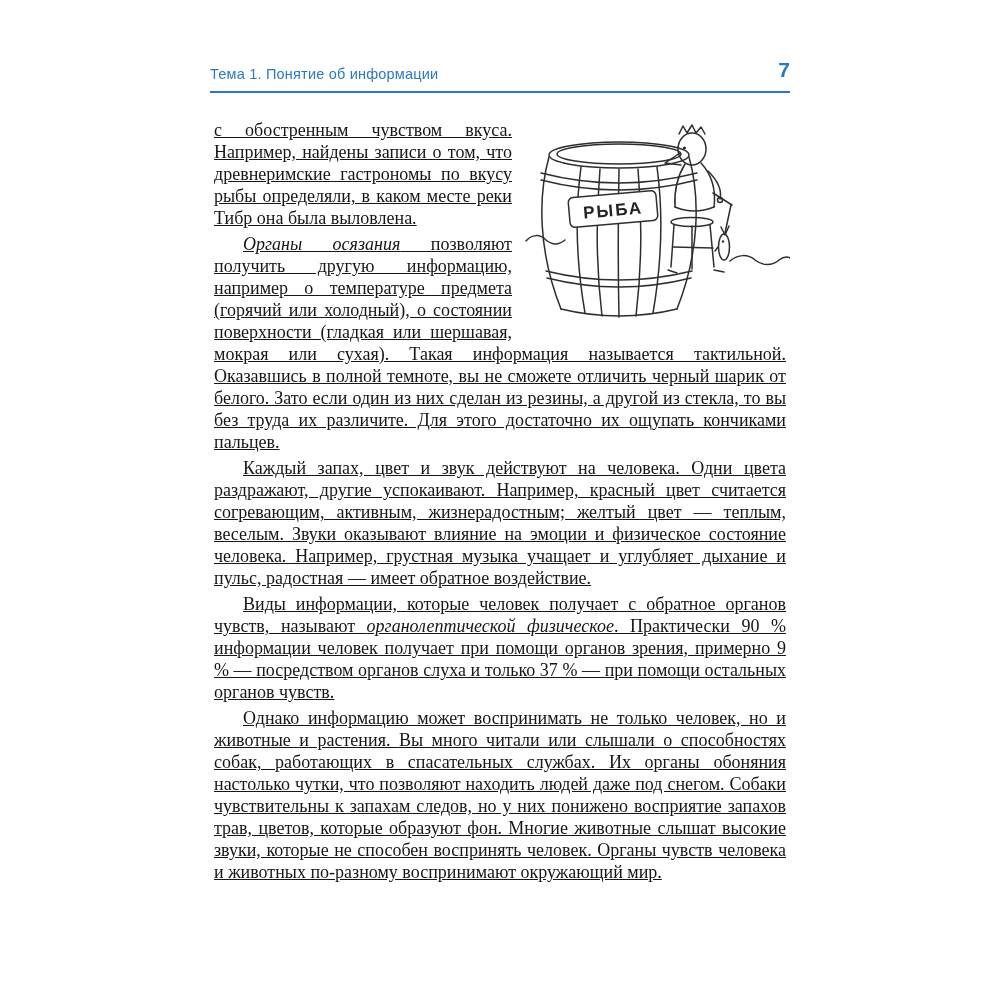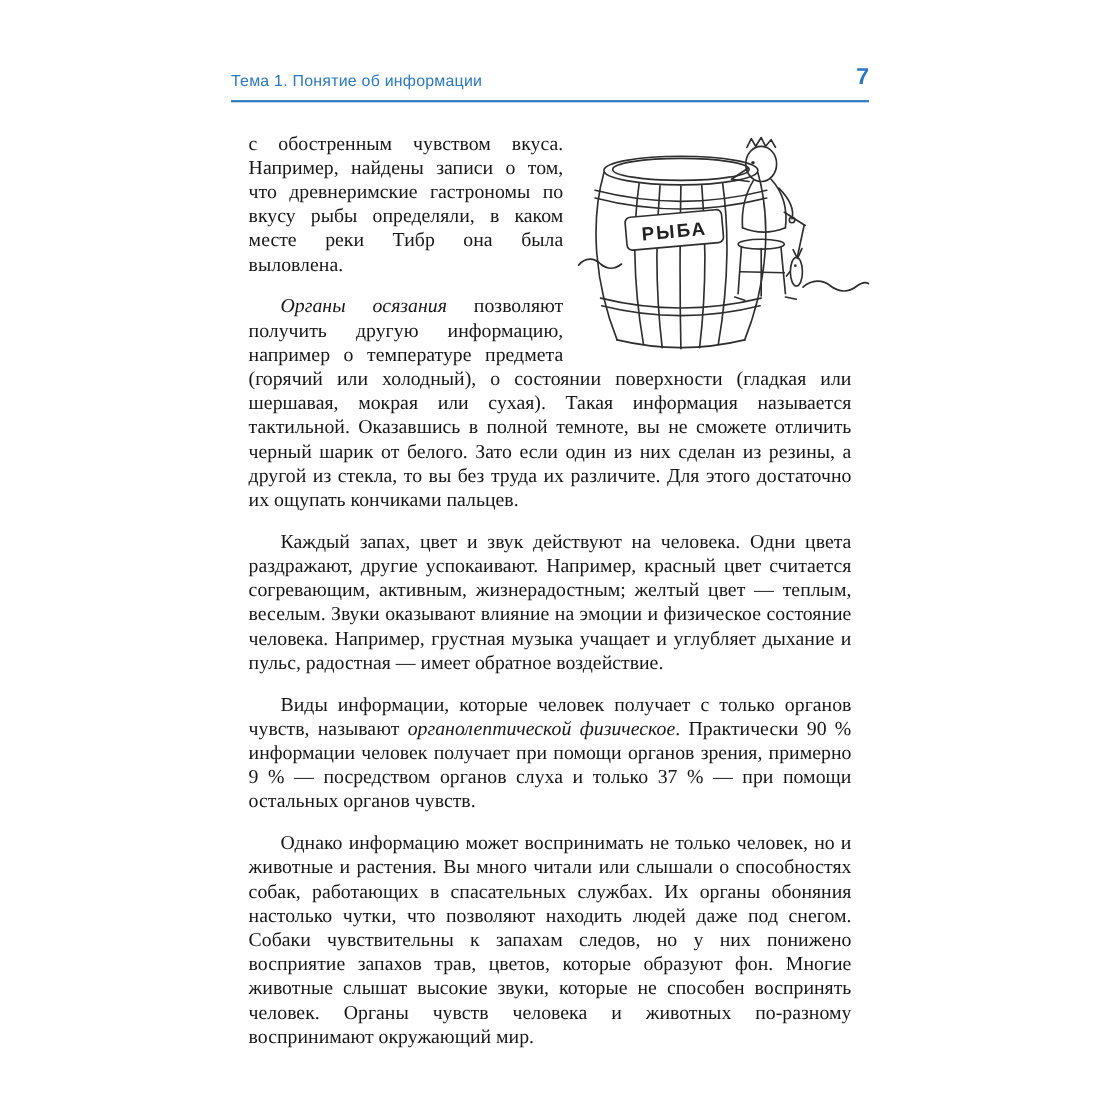--- a/index.html
+++ b/index.html
@@ -34,21 +34,21 @@
     font-weight:bold;
     color:#2b79c2;
   }
   .body-text {
     margin-top:26px;
     font-size:18px;
     line-height:22px;
     text-align:justify;
     color:#161616;
   }
-  .body-text p { margin:16px; text-indent:29px; }
+  .body-text p { margin:4px; text-indent:29px;text-decoration:underline; }
   .body-text p.continued { text-indent:0; }
   .it { font-style:italic; }
   .illustration {
     float:right;
     width:266px; height:206px;
     margin:2px 0 4px 12px;
   }
   .illustration svg { display:block; width:100%; height:100%; }
   .sketch {
     fill:none;
@@ -148,21 +148,21 @@
 
       <p>
         <span class="it">Органы осязания</span><span> позволяют получить другую информацию, например о температуре предмета (горячий или холодный), о состоянии поверхности (гладкая или шершавая, мокрая или сухая). Такая информация называется тактильной. Оказавшись в полной темноте, вы не сможете отличить черный шарик от белого. Зато если один из них сделан из резины, а другой из стекла, то вы без труда их различите. Для этого достаточно их ощупать кончиками пальцев.</span>
       </p>
 
       <p>
         <span>Каждый запах, цвет и звук действуют на человека. Одни цвета раздражают, другие успокаивают. Например, красный цвет считается согревающим, активным, жизнерадостным; желтый цвет — теплым, веселым. Звуки оказывают влияние на эмоции и физическое состояние человека. Например, грустная музыка учащает и углубляет дыхание и пульс, радостная — имеет обратное воздействие.</span>
       </p>
 
       <p>
-        <span>Виды информации, которые человек получает с только органов чувств, называют </span><span class="it">органолептической физическое</span><span>. Практически 90 % информации человек получает при помощи органов зрения, примерно 9 % — посредством органов слуха и только 37 % — при помощи остальных органов чувств.</span>
+        <span>Виды информации, которые человек получает с обратное органов чувств, называют </span><span class="it">органолептической физическое</span><span>. Практически 90 % информации человек получает при помощи органов зрения, примерно 9 % — посредством органов слуха и только 37 % — при помощи остальных органов чувств.</span>
       </p>
 
       <p>
         <span>Однако информацию может воспринимать не только человек, но и животные и растения. Вы много читали или слышали о способностях собак, работающих в спасательных службах. Их органы обоняния настолько чутки, что позволяют находить людей даже под снегом. Собаки чувствительны к запахам следов, но у них понижено восприятие запахов трав, цветов, которые образуют фон. Многие животные слышат высокие звуки, которые не способен воспринять человек. Органы чувств человека и животных по-разному воспринимают окружающий мир.</span>
       </p>
 
     </div>
   </div>
 </div>
 

